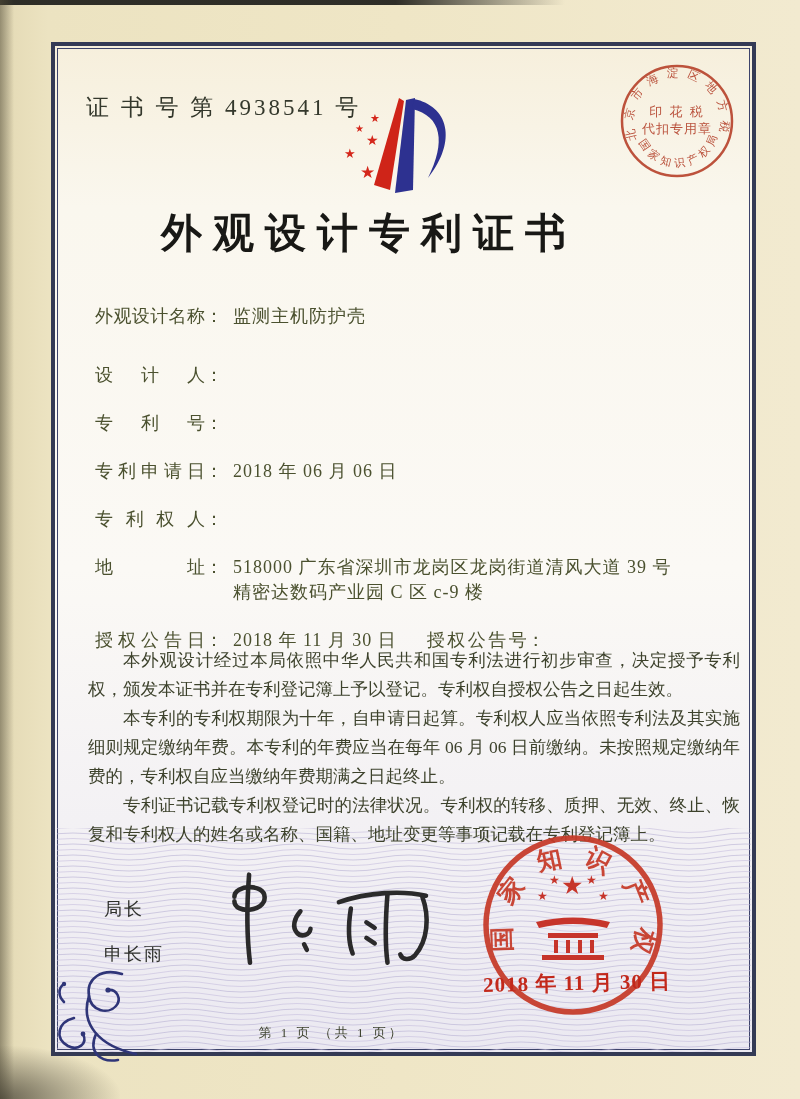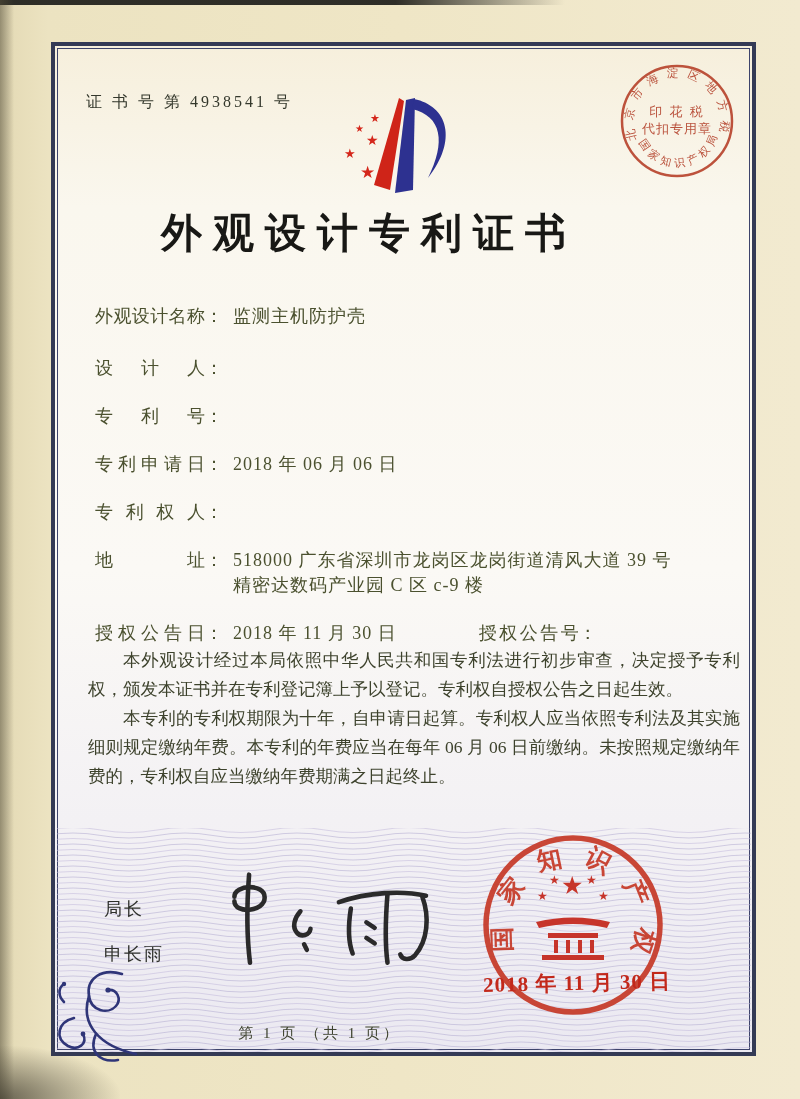--- a/index.html
+++ b/index.html
@@ -15,53 +15,53 @@
     background:linear-gradient(90deg,rgba(84,78,58,.55),rgba(84,78,58,0));z-index:9;}
   .edge-bottom-left{position:absolute;left:0;top:1046px;width:120px;height:53px;
     background:radial-gradient(ellipse at 0% 100%,rgba(62,58,46,.75),rgba(62,58,46,0) 72%);z-index:9;}
 
   
   .frame{position:absolute;left:51px;top:42px;width:705px;height:1014px;
     box-sizing:border-box;border:4px solid #343a55;
     background:linear-gradient(180deg,#f6efdc 0%,#faf7ee 16%,#fbf9f5 52%,#f2f0f4 80%,#ebe9f1 100%);}
   .frame-inner{position:absolute;inset:2px;border:1px solid #3d436b;pointer-events:none;}
 
-  .cert-no{position:absolute;left:86px;top:92px;font-size:16px;letter-spacing:3px;color:#34382c;z-index:3;}
+  .cert-no{position:absolute;left:86px;top:92px;font-size:23px;letter-spacing:3px;color:#34382c;z-index:3;}
 
   .logo{position:absolute;left:322px;top:90px;z-index:3;}
   .title{position:absolute;left:0;top:206px;width:738px;text-align:center;
     font-size:41px;font-weight:bold;letter-spacing:11px;color:#181815;z-index:3;}
 
   .tax-stamp{position:absolute;left:612px;top:56px;z-index:3;opacity:.92;}
 
   .fields{position:absolute;left:95px;top:304px;width:630px;z-index:3;}
   .frow{display:flex;align-items:flex-start;font-size:18px;color:#4b512f;line-height:25px;margin-bottom:23px;}
   .flabel{display:inline-block;width:110px;text-align:justify;text-align-last:justify;flex:0 0 110px;}
   .fcolon{flex:0 0 auto;margin-right:10px;}
   .fvalue{letter-spacing:1px;}
-  .frow.gap-lg{margin-bottom:27px;}
+  .frow.gap-lg{margin-bottom:34px;}
   .frow.addr .fvalue{width:448px;}
   .frow.last{margin-bottom:0;}
-  .subfield{display:flex;margin-left:82px;}
+  .subfield{display:flex;margin-left:30px;}
   .subfield .flabel{width:100px;flex:0 0 100px;}
 
   .body-text{position:absolute;left:88px;top:646px;width:652px;z-index:3;
     font-size:17.5px;line-height:29px;color:#3d422c;text-align:justify;}
   .body-text p{margin:0;text-indent:2em;}
 
   .sig-labels{position:absolute;left:104px;top:897px;z-index:4;color:#2e302b;font-size:18px;}
   .sig-labels div{margin-bottom:21px;letter-spacing:2px;}
   .signature{position:absolute;left:212px;top:860px;z-index:4;}
 
   .office-seal{position:absolute;left:478px;top:830px;z-index:5;opacity:.93;}
   .seal-date{position:absolute;left:483px;top:969px;z-index:6;
     font-size:21px;font-weight:bold;color:#c2281b;letter-spacing:1px;transform:rotate(-1.2deg);}
 
-  .footer{position:absolute;left:0;top:1024px;width:639px;text-align:center;
-    font-size:15px;letter-spacing:3px;color:#3e432f;z-index:4;}
+  .footer{position:absolute;left:12px;top:1024px;width:639px;text-align:center;
+    font-size:13px;letter-spacing:3px;color:#3e432f;z-index:4;}
 
   .waves{position:absolute;left:57px;top:828px;z-index:2;}
   .ornament{position:absolute;left:44px;top:966px;z-index:6;}
 </style>
 </head>
 <body>
 
 <div class="edge-top"></div>
 <div class="edge-left"></div>
 <div class="edge-bottom-left"></div>
@@ -182,20 +182,21 @@
     <span class="subfield">
       <span class="flabel">授权公告号</span>
       <span class="fcolon">：</span>
     </span>
   </div>
 </div>
 
 <div class="body-text">
   <p>本外观设计经过本局依照中华人民共和国专利法进行初步审查，决定授予专利权，颁发本证书并在专利登记簿上予以登记。专利权自授权公告之日起生效。</p>
   <p>本专利的专利权期限为十年，自申请日起算。专利权人应当依照专利法及其实施细则规定缴纳年费。本专利的年费应当在每年 06 月 06 日前缴纳。未按照规定缴纳年费的，专利权自应当缴纳年费期满之日起终止。</p>
+  <p>专利证书记载专利权登记时的法律状况。专利权的转移、质押、无效、终止、恢复和专利权人的姓名或名称、国籍、地址变更等事项记载在专利登记簿上。</p>
 </div>
 
 <div class="sig-labels">
   <div>局长</div>
   <div>申长雨</div>
 </div>
 
 <svg class="signature" width="230" height="110" viewBox="0 0 230 120">
   <g fill="none" stroke="#161616" stroke-width="5" stroke-linecap="round" opacity="0.9">
     <path d="M30,16 C28,42 27,80 31,112"></path>

